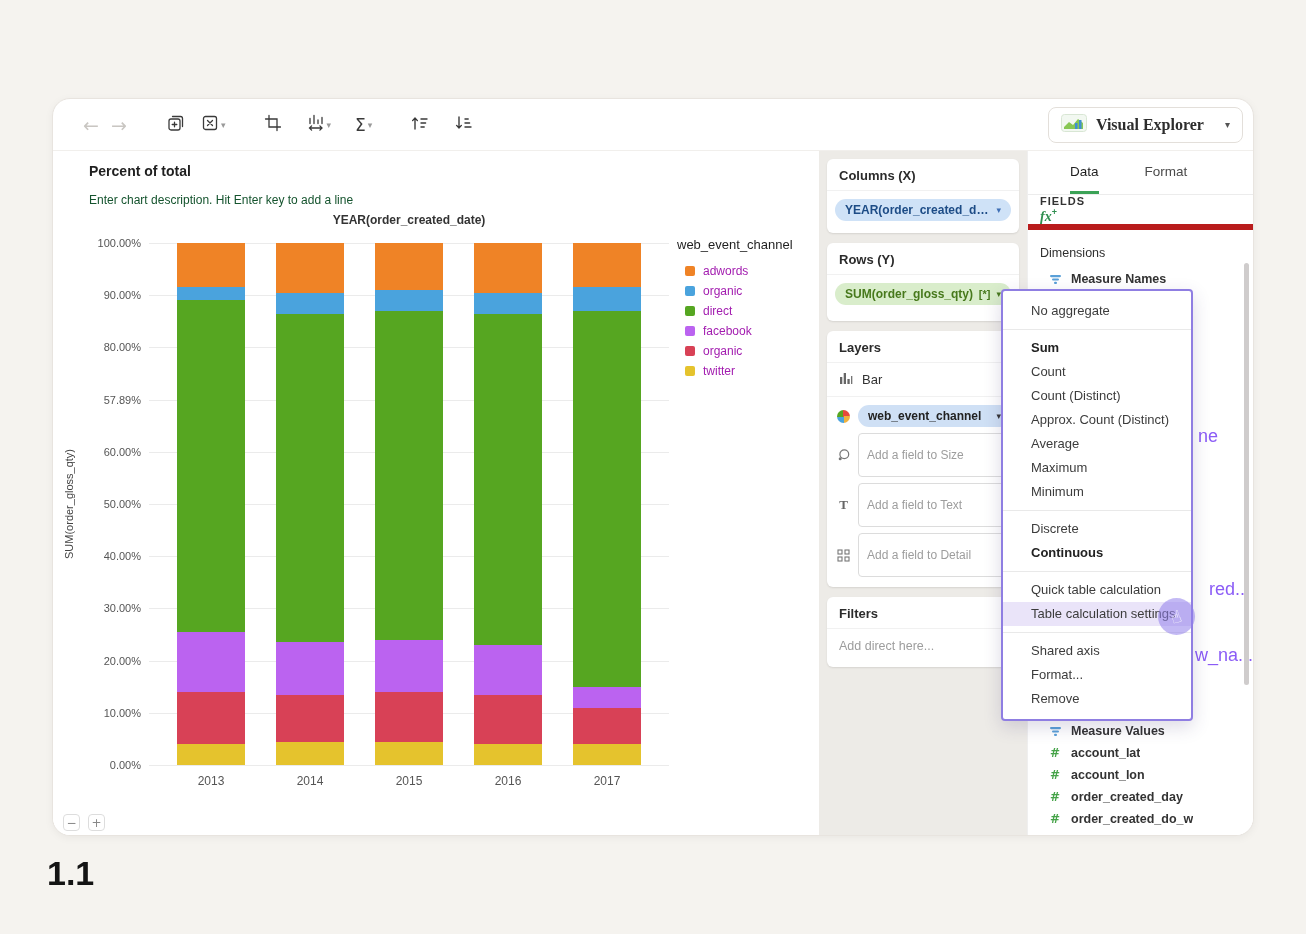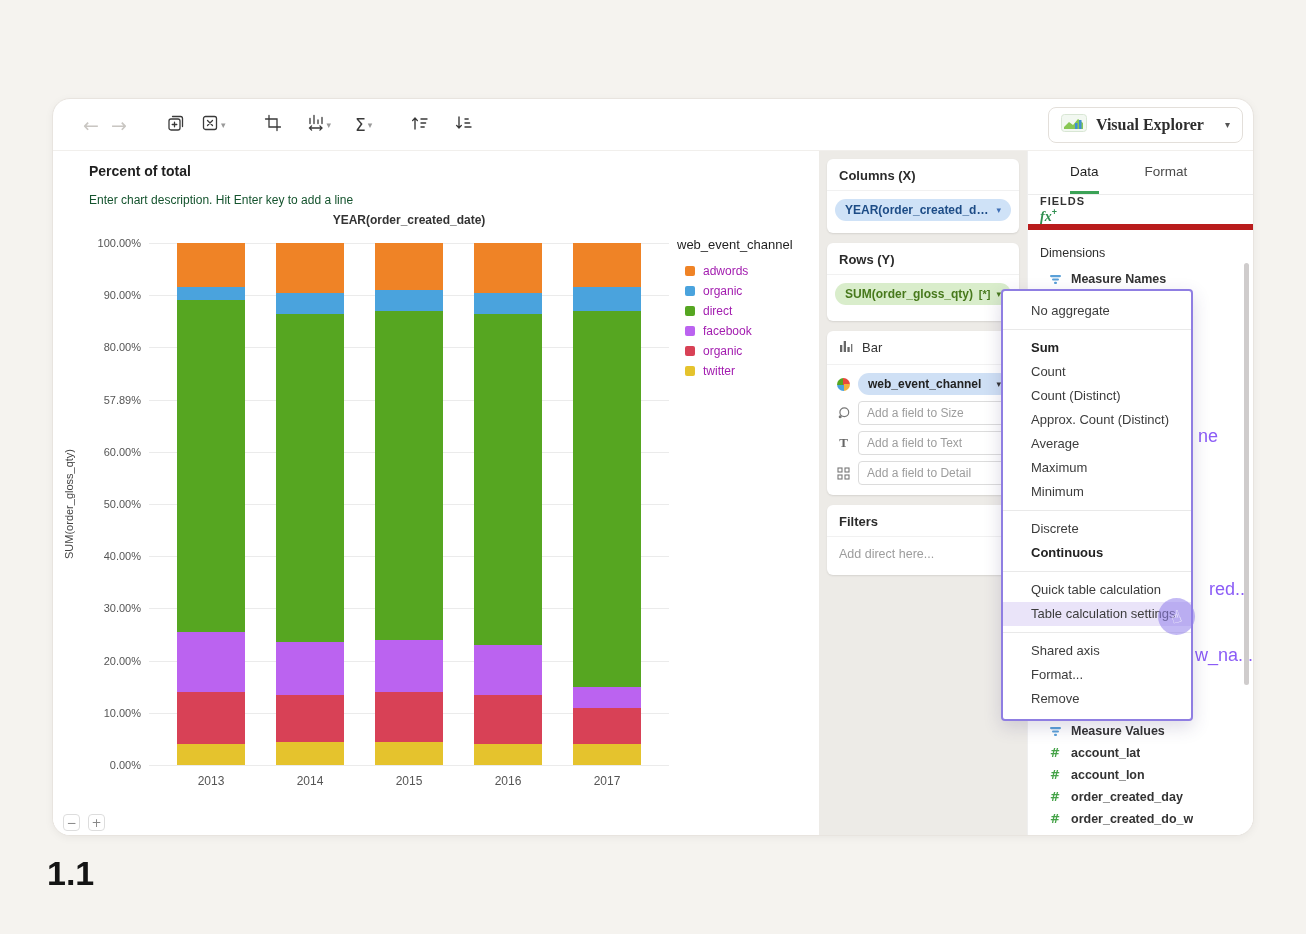--- a/index.html
+++ b/index.html
@@ -82,21 +82,21 @@
   .pill-blue .pill-chev { color:#3f6fb5; }
   .pill-green .pill-chev { color:#47791c; }
   .pill-suffix { font-size:11px; margin-left:5px; font-weight:700; color:#47791c; }
   .layer-row { display:flex; align-items:center; gap:9px; padding:8px 12px; font-size:13px; color:#333; border-bottom:1px solid #f1f1f1; }
   .layer-fields { padding:8px 8px 10px; display:flex; flex-direction:column; gap:6px; }
   .lrow { display:flex; align-items:center; gap:6px; }
   .layer-icon { width:17px; display:flex; justify-content:center; flex:none; color:#777; }
   .color-wheel { width:13px; height:13px; border-radius:50%;
     background:conic-gradient(#e7493c 0 25%, #f0b13e 25% 50%, #4aa3dd 50% 75%, #56a621 75% 100%); }
   .t-glyph { font-family:"Liberation Serif",serif; font-size:13px; color:#666; font-weight:600; }
-  .slot { flex:1; border:1px solid #dcdcdc; border-radius:4px; padding:4px 8px; font-size:12px; color:#9d9d9d; background:#fff; cursor:text; }
+  .slot { flex:1; border:1px solid #dcdcdc; border-radius:4px; padding:14px 8px; font-size:12px; color:#9d9d9d; background:#fff; cursor:text; }
   .pill-fieldcolor { background:#cfe0f5; color:#222; flex:1; }
   .pill-fieldcolor .pill-chev { color:#333; }
   .filters-body { padding:10px 12px 14px; font-size:12.5px; color:#9d9d9d; }
 
   
   .right-panel { position:absolute; left:974px; top:52px; right:0; bottom:0; background:#fff; border-left:1px solid #efefef; }
   .tabs { height:44px; display:flex; align-items:stretch; padding-left:42px; gap:46px; border-bottom:1px solid #ececec; }
   .tab { display:flex; align-items:center; font-size:13.5px; color:#4a4a4a; border-bottom:3px solid transparent; cursor:pointer; }
   .tab.active { color:#1e1e1e; border-bottom-color:#3ba256; font-weight:500; }
   .fields-header { height:35px; display:flex; align-items:flex-start; justify-content:space-between; padding:0 14px 0 12px; border-bottom:6px solid #b91c1c;flex-direction:column; }
@@ -364,20 +364,21 @@
       <div class="panel-body" style="padding-bottom:16px;">
         <div class="pill pill-green">
           <span class="pill-label">SUM(order_gloss_qty)</span>
           <span class="pill-suffix">[*]</span>
           <span class="pill-chev glyph">▾</span>
         </div>
       </div>
     </div>
 
     <div class="panel">
+      <div class="panel-header">Layers</div>
       <div class="layer-row">
         <span>
           <svg width="14" height="14" viewBox="0 0 14 14" fill="#666">
             <rect x="1" y="6" width="2.3" height="7"></rect>
             <rect x="4.7" y="2" width="2.3" height="11"></rect>
             <rect x="8.4" y="8" width="2.3" height="5"></rect>
             <rect x="12.1" y="5" width="1.2" height="8"></rect>
           </svg>
         </span>
         <span>Bar</span>

